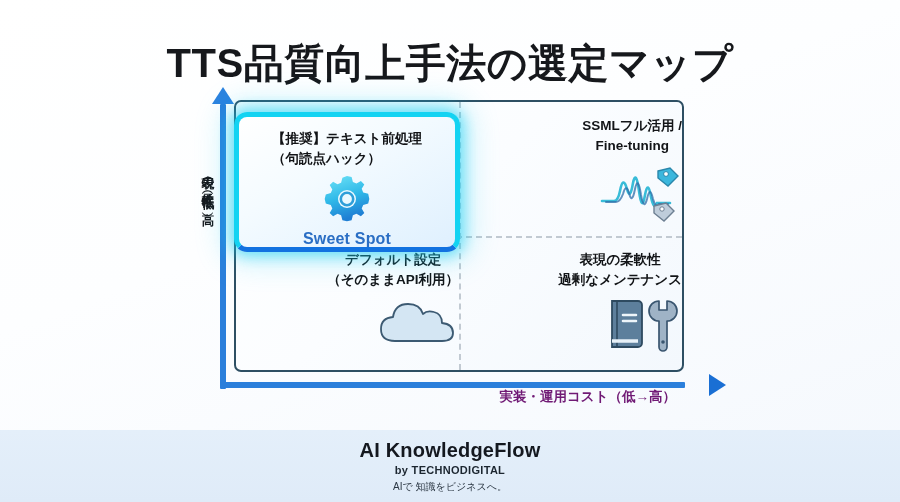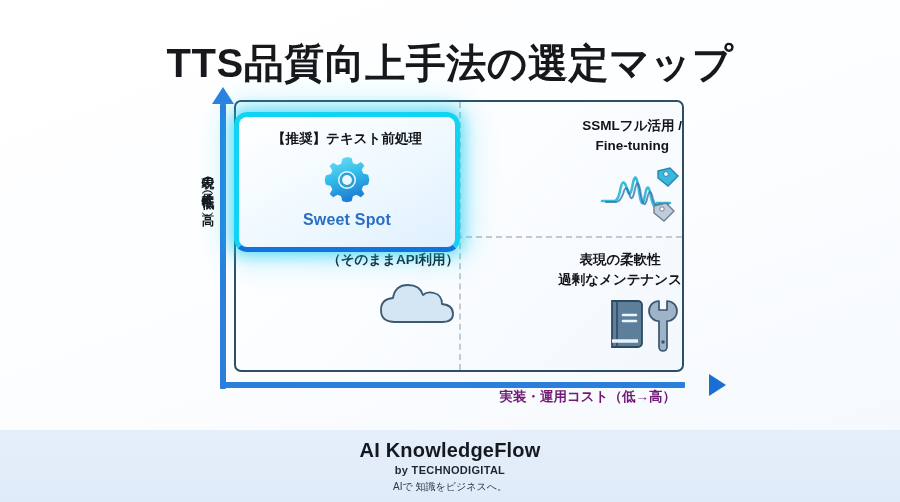--- a/index.html
+++ b/index.html
@@ -210,20 +210,21 @@
           <g>
             <path d="M58 45 L70 42 L78 50 L68 60 L58 52 Z" fill="#bfcddb" stroke="#6d7f92" stroke-width="1.4"></path>
             <circle cx="66" cy="48" r="2.2" fill="#ffffff" stroke="#6d7f92" stroke-width="1"></circle>
           </g>
         </svg>
       </div>
     </div>
 
     <div class="quad q-bl">
       <div class="q-label">
+        <div>デフォルト設定</div>
         <div>（そのままAPI利用）</div>
       </div>
       <div class="q-icon">
         <svg width="84" height="54" viewBox="0 0 84 54">
           <path d="M20 46 Q6 46 6 34 Q6 23 18 22 Q20 9 33 9 Q45 9 48 19
                    Q52 15 59 17 Q67 19 67 28 Q78 29 78 38 Q78 46 67 46 Z" fill="#d4e6f3" stroke="#3c5a72" stroke-width="1.8" stroke-linejoin="round"></path>
         </svg>
       </div>
     </div>
 
@@ -246,20 +247,21 @@
           </g>
           <circle cx="59" cy="47" r="1.8" fill="#3a5670"></circle>
         </svg>
       </div>
     </div>
   </div>
 
   <div class="highlight-card">
     <div class="q-label">
       <div>【推奨】テキスト前処理</div>
+      <div>（句読点ハック）</div>
     </div>
     <div class="q-icon">
       <svg width="50" height="50" viewBox="0 0 50 50">
         <defs>
           <linearGradient id="gearGrad" x1="0" y1="0" x2="0.3" y2="1">
             <stop offset="0%" stop-color="#6fe4f7"></stop>
             <stop offset="55%" stop-color="#2fb8e8"></stop>
             <stop offset="100%" stop-color="#1f7fd4"></stop>
           </linearGradient>
         </defs>

